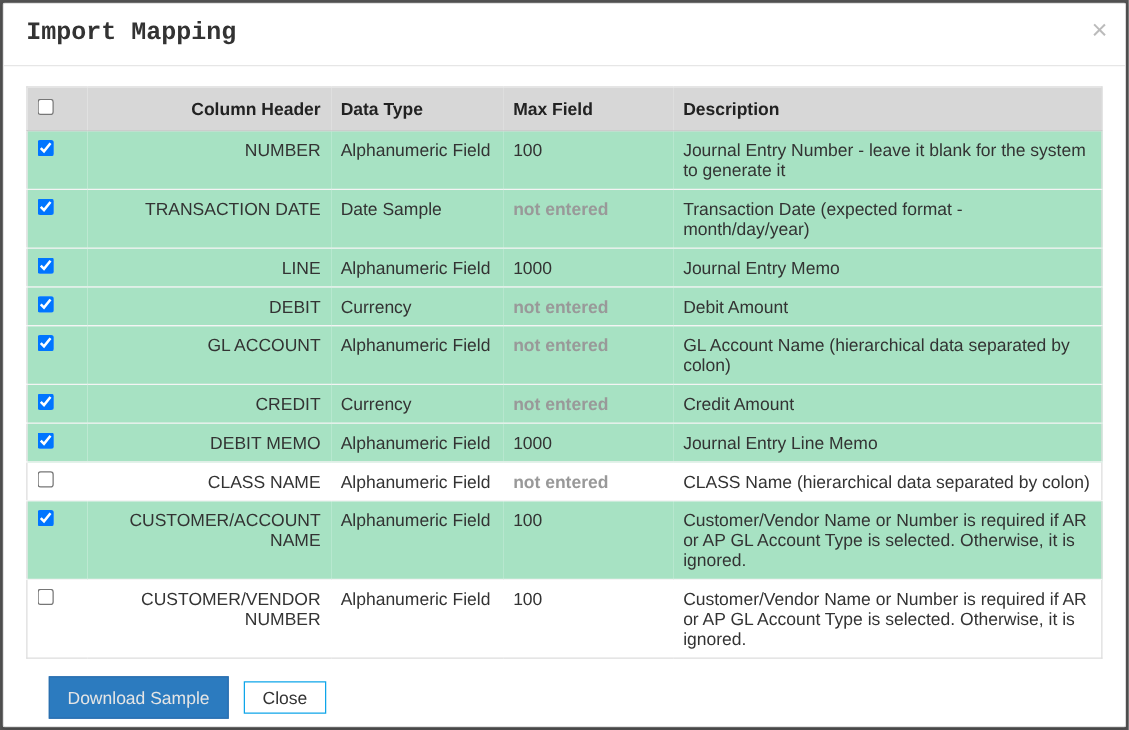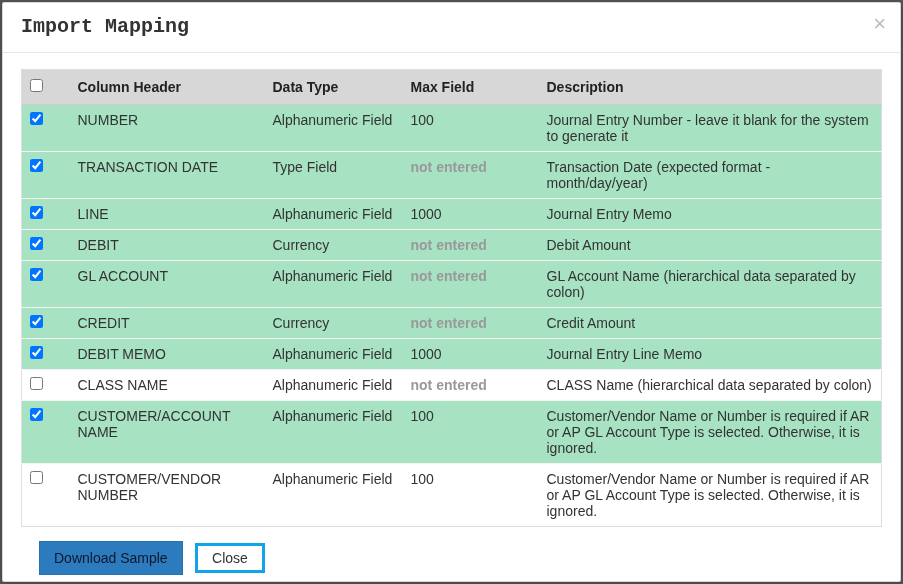--- a/index.html
+++ b/index.html
@@ -60,40 +60,40 @@
     padding: 9px 8px;
     color: #222;
     border-bottom: 1px solid #ccc;
   }
   tbody td {
     padding: 7px 8px;
     vertical-align: top;
     border-top: 1px solid #f4f4f4;
   }
   .col-check { width: 48px; }
-  .col-header { width: 195px; }
+  .col-header { width: 195px; text-align: right; }
   .col-type { width: 138px; }
   .col-max { width: 136px; }
   .row-selected { background: #a7e2c3; }
   .not-entered { color: #999; font-weight: bold; }
   .footer {
     padding: 14px 18px 18px 18px;
   }
   .btn-primary {
     background: #2c7bbf;
-    color: #0f172a;
+    color: #e5e5e5;
     border: 1px solid #2a6fae;
     padding: 8px 14px;
     font-size: 14px;
     cursor: pointer;
   }
   .btn-default {
     background: #fff;
     color: #333;
-    border: 3px solid #0ea5e9;
+    border: 1px solid #0ea5e9;
     padding: 4px 14px;
     font-size: 14px;
     margin-left: 8px;
     cursor: pointer;
   }
   input[type="checkbox"] { margin: 0; }
 </style>
 </head>
 <body>
 
@@ -117,21 +117,21 @@
           <tr class="row-selected">
             <td class="col-check"><input type="checkbox" checked="" style=""></td>
             <td class="col-header">NUMBER</td>
             <td class="col-type">Alphanumeric Field</td>
             <td class="col-max">100</td>
             <td>Journal Entry Number - leave it blank for the system to generate it</td>
           </tr>
           <tr class="row-selected">
             <td class="col-check"><input type="checkbox" checked="" style=""></td>
             <td class="col-header">TRANSACTION DATE</td>
-            <td class="col-type">Type Field</td>
+            <td class="col-type">Date Sample</td>
             <td class="col-max not-entered">not entered</td>
             <td>Transaction Date (expected format - month/day/year)</td>
           </tr>
           <tr class="row-selected">
             <td class="col-check"><input type="checkbox" checked="" style=""></td>
             <td class="col-header">LINE</td>
             <td class="col-type">Alphanumeric Field</td>
             <td class="col-max">1000</td>
             <td>Journal Entry Memo</td>
           </tr>

